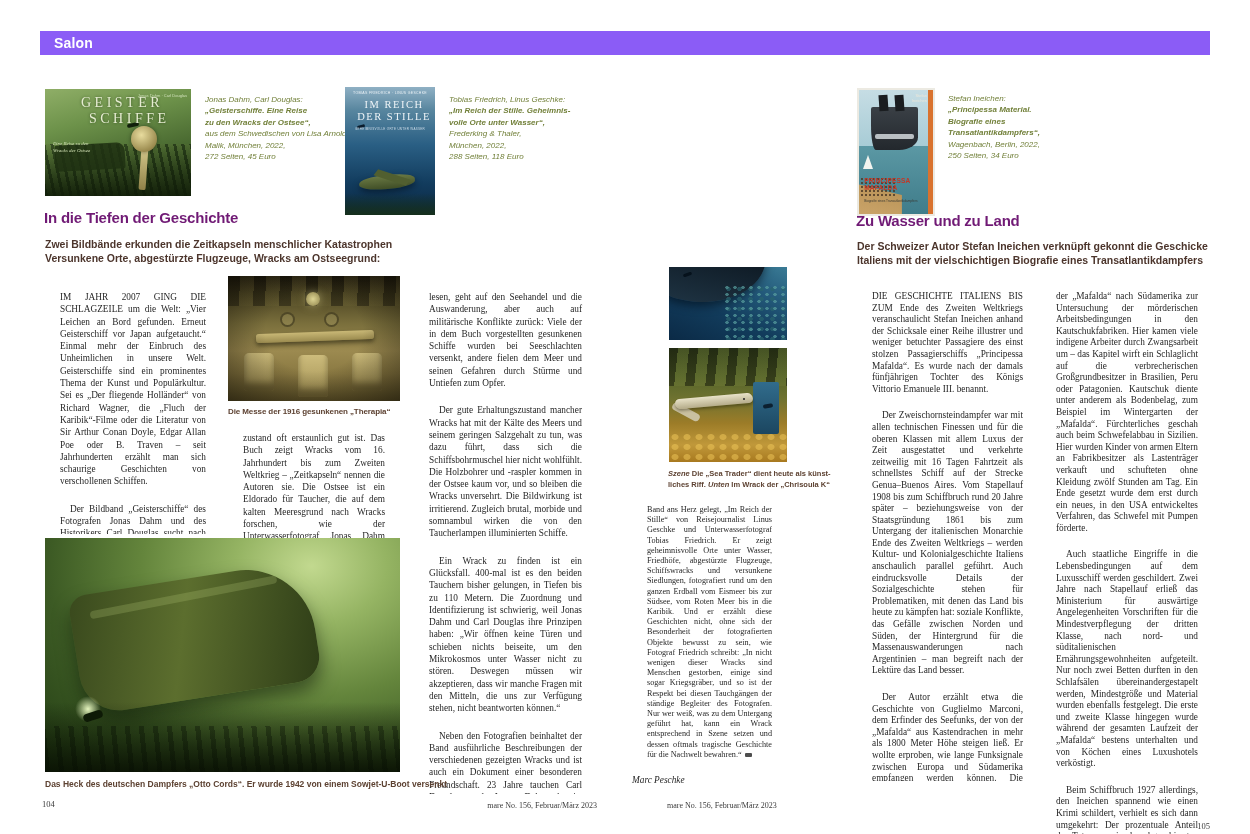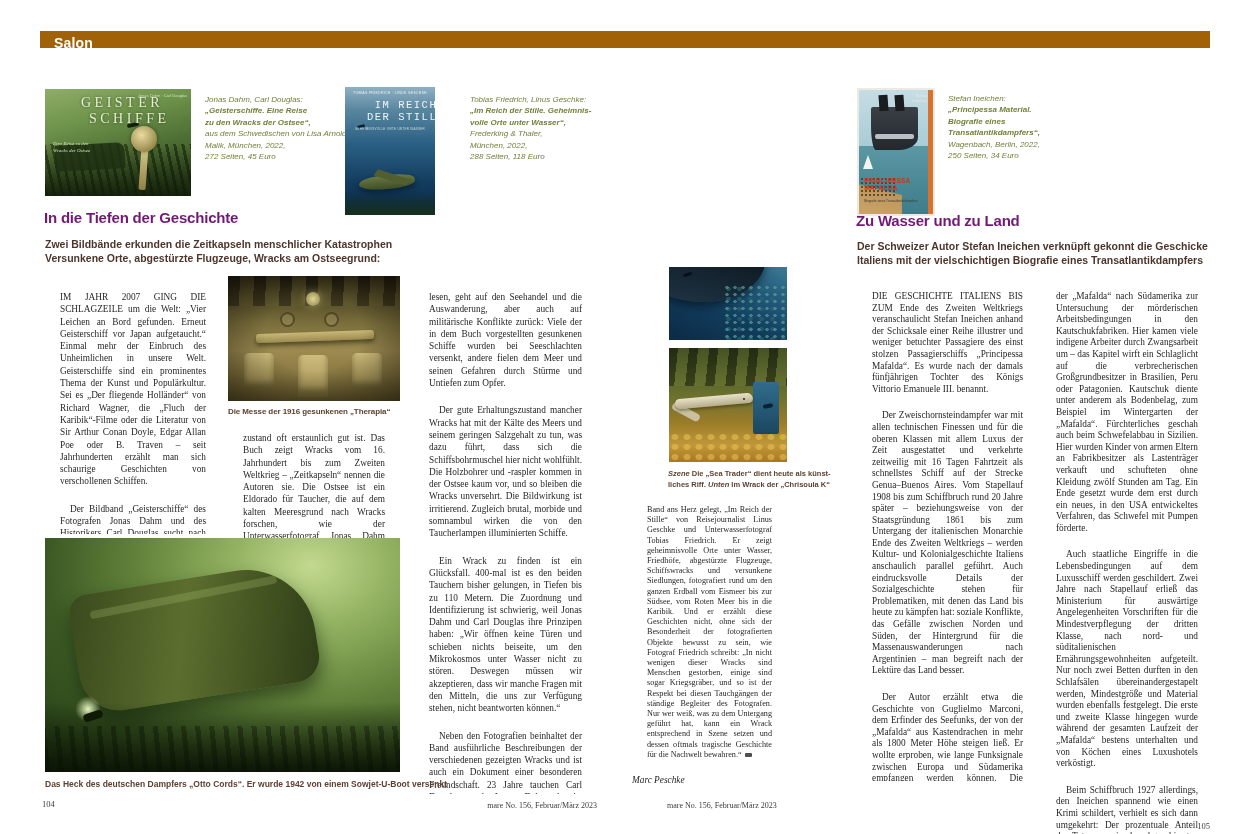--- a/index.html
+++ b/index.html
@@ -1,20 +1,20 @@
 <!DOCTYPE html>
 <html lang="de"><head>
 <meta charset="utf-8">
 <style>
   html,body{margin:0;padding:0;background:#ffffff;}
   body{width:1250px;height:834px;font-family:"Liberation Sans",sans-serif;}
   .spread{position:relative;width:1250px;height:834px;background:#ffffff;overflow:hidden;}
 
   
-  .section-bar{position:absolute;left:40px;top:31px;width:1170px;height:17px;background:#a16207;}
+  .section-bar{position:absolute;left:40px;top:31px;width:1170px;height:24px;background:#8b5cf6;}
   .section-bar span{display:block;color:#fff;font-weight:bold;font-size:14px;line-height:24px;padding-left:14px;letter-spacing:.2px;}
 
   
   .biblio{position:absolute;font-style:italic;font-size:8px;line-height:11.4px;color:#72803a;}
   .biblio div{white-space:nowrap;}
   .biblio .title-lines div{font-weight:bold;}
 
   
   .headline{position:absolute;font-weight:bold;font-size:15px;color:#701a75;letter-spacing:-.2px;}
   .subtitle{position:absolute;font-weight:bold;font-size:10.5px;line-height:13.5px;color:#4c352c;}
@@ -67,21 +67,21 @@
   .c1-sub{position:absolute;left:8px;top:52px;font-family:"Liberation Serif",serif;font-style:italic;font-size:5px;line-height:6.5px;color:#d2e2b5;}
   .c1-planks{position:absolute;bottom:0;left:0;width:100%;height:52px;background:linear-gradient(to top,rgba(16,28,8,.9),rgba(16,28,8,0)),repeating-linear-gradient(78deg,rgba(10,20,5,.5) 0 3px,rgba(90,110,50,.25) 3px 8px);}
   .c1-wreck{position:absolute;bottom:26px;left:10px;width:70px;height:26px;background:#1e3012;border-radius:2px 8px 2px 2px;transform:rotate(-3deg);opacity:.85;}
   .c1-diver{position:absolute;top:34px;right:52px;width:12px;height:4px;background:#12200c;border-radius:2px;transform:rotate(-12deg);}
   .c1-telestem{position:absolute;right:44px;bottom:6px;width:7px;height:44px;background:linear-gradient(#d8cc8e,#8f8148);transform:rotate(4deg);border-radius:2px;}
   .c1-telehead{position:absolute;right:34px;bottom:44px;width:26px;height:26px;border-radius:50%;background:radial-gradient(circle at 40% 35%,#e8dc9e,#9c8c50 70%,#6b5e30);box-shadow:0 0 4px rgba(0,0,0,.4);}
 
   
   .cover2{left:345px;top:87px;width:90px;height:128px;background:linear-gradient(180deg,#8fb0c4 0%,#58869f 18%,#2a5f84 45%,#123c5e 75%,#0b2742 100%);}
   .c2-authors{position:absolute;top:4px;left:0;width:100%;text-align:center;font-size:3.5px;letter-spacing:.3px;color:#e8f0f5;}
-  .c2-title{position:absolute;top:12px;left:16px;width:100%;text-align:center;font-family:Liberation Mono, monospace;font-size:10.5px;letter-spacing:1.5px;line-height:12px;color:#eef4f7;}
+  .c2-title{position:absolute;top:12px;left:4px;width:100%;text-align:center;font-family:Liberation Serif, serif;font-size:10.5px;letter-spacing:1.5px;line-height:12px;color:#eef4f7;}
   .c2-sub{position:absolute;top:40px;left:0;width:100%;text-align:center;font-size:3px;letter-spacing:.3px;color:#cfdde8;}
   .c2-plane{position:absolute;bottom:26px;left:14px;width:56px;height:14px;background:linear-gradient(#6b7a44,#3f4d26);border-radius:50% 40% 45% 45%;transform:rotate(-5deg);box-shadow:0 3px 6px rgba(0,10,20,.5);}
   .c2-wing{position:absolute;bottom:34px;left:30px;width:34px;height:7px;background:#515f30;transform:rotate(18deg) skewX(-20deg);}
   .c2-seabed{position:absolute;bottom:0;left:0;width:100%;height:22px;background:linear-gradient(to top,#16301c,rgba(22,48,28,0));}
   .c2-diver{position:absolute;top:38px;left:12px;width:8px;height:3px;background:#0a1c2c;border-radius:2px;transform:rotate(-15deg);}
 
   
   .cover3{left:857px;top:88px;width:78px;height:128px;background:#d8e4e6;border:2px solid #eceae2;box-sizing:border-box;}
   .c3-sky{position:absolute;top:0;left:0;width:100%;height:45%;background:linear-gradient(#c6dde4,#a8ccd6);}
   .c3-sea{position:absolute;top:45%;bottom:0;left:0;width:100%;background:linear-gradient(#5b98a4,#3f7c8a);}
@@ -178,21 +178,21 @@
     <div class="c2-wing"></div>
     <div class="c2-diver"></div>
     <div class="c2-authors">TOBIAS FRIEDRICH · LINUS GESCHKE</div>
     <div class="c2-title">
       <div>IM REICH</div>
       <div>DER STILLE</div>
     </div>
     <div class="c2-sub">GEHEIMNISVOLLE ORTE UNTER WASSER</div>
   </div>
 
-  <div class="biblio" style="left:470px;top:94px;width:155px;">
+  <div class="biblio" style="left:449px;top:94px;width:155px;">
     <div>Tobias Friedrich, Linus Geschke:</div>
     <div class="title-lines">
         <div>„Im Reich der Stille. Geheimnis-</div>
         <div>volle Orte unter Wasser“,</div>
       </div>
     <div class="pub-lines">
         <div>Frederking &amp; Thaler,</div>
         <div>München, 2022,</div>
         <div>288 Seiten, 118 Euro</div>
       </div>

